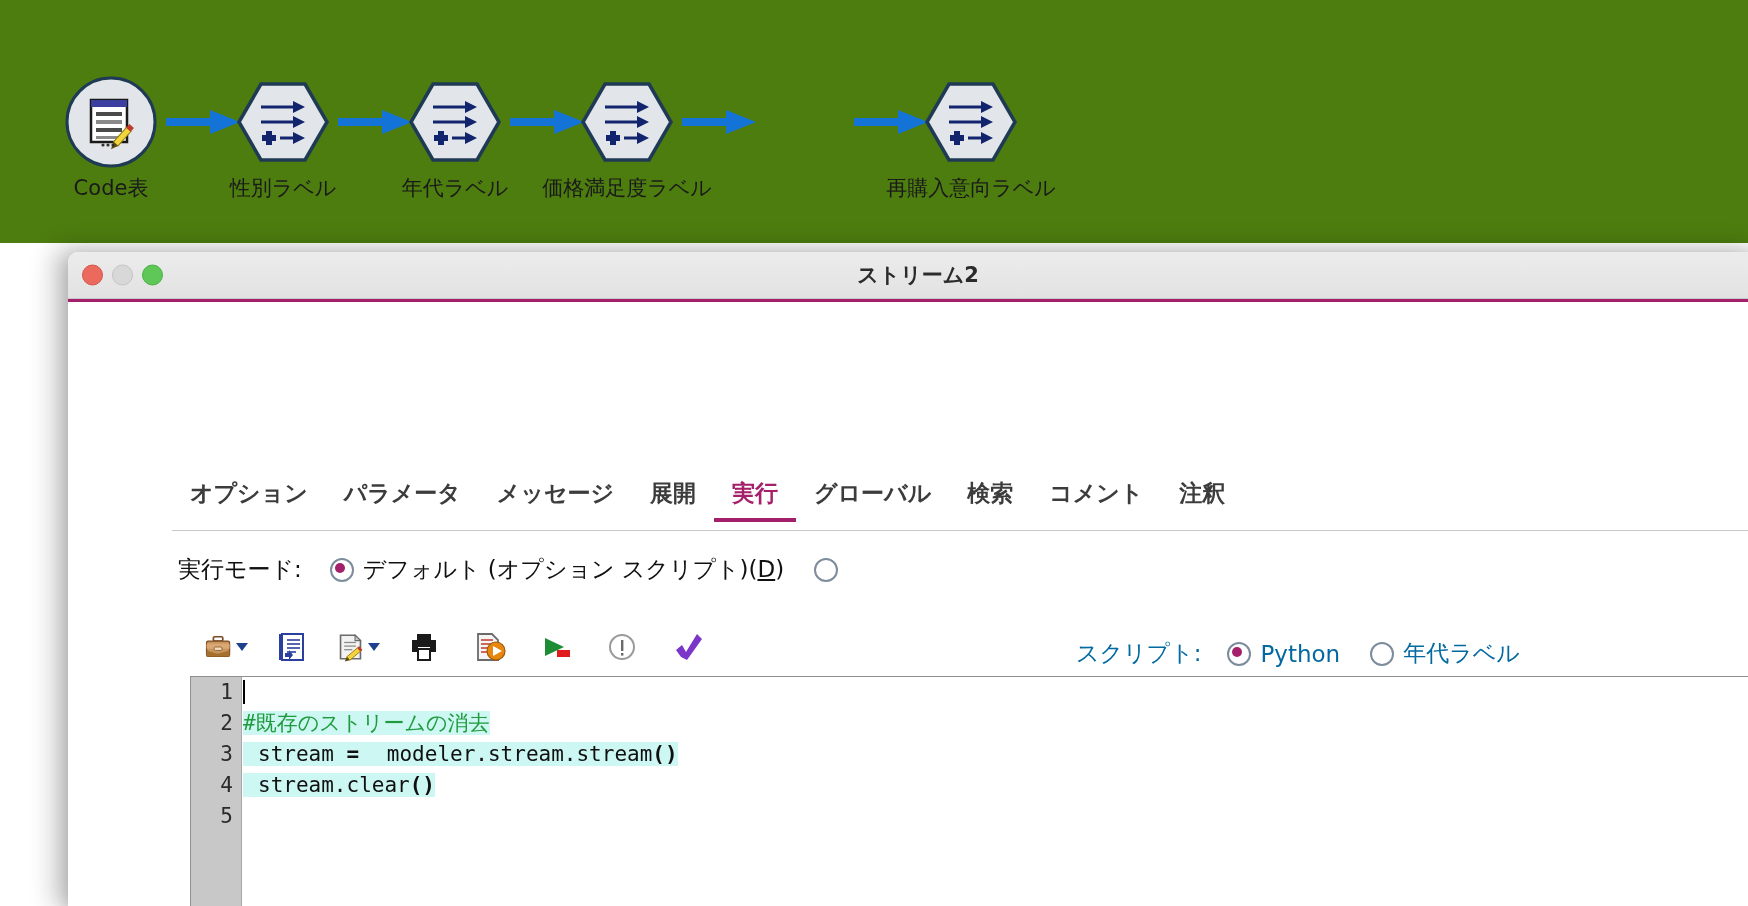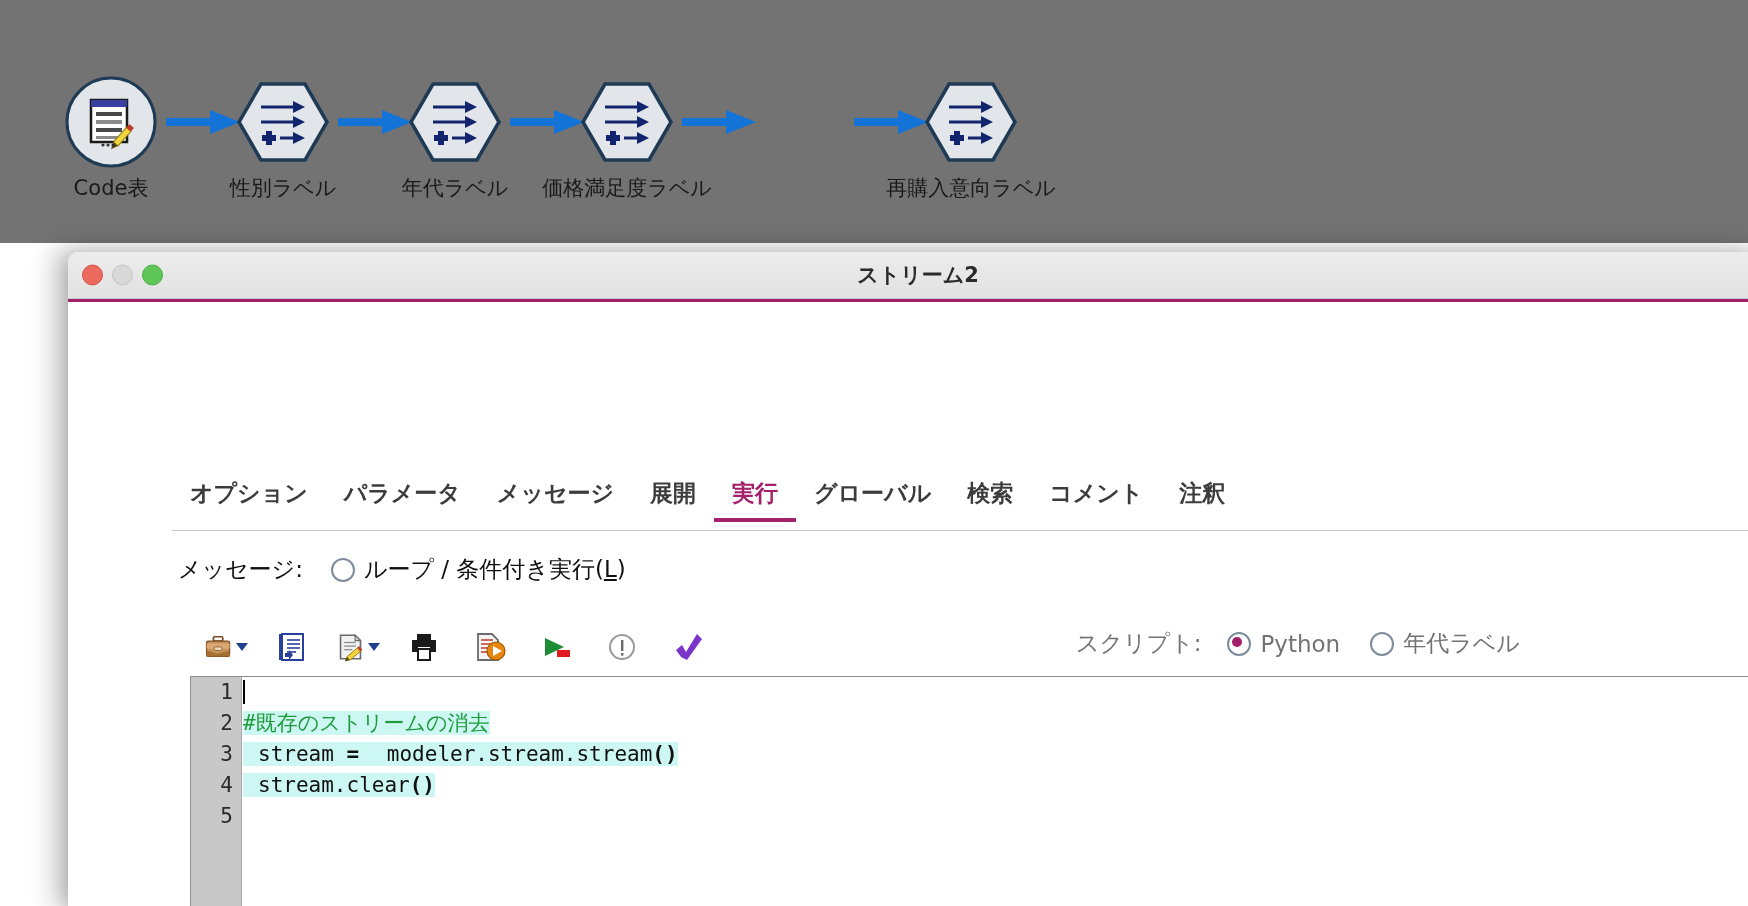--- a/index.html
+++ b/index.html
@@ -7,21 +7,21 @@
     width: 1748px; height: 906px;
     background: #ffffff;
     font-family: "Liberation Sans", "DejaVu Sans", sans-serif;
     overflow: hidden;
   }
   #root { position: relative; width: 1748px; height: 906px; background:#fff; }
 
   
   .canvas {
     position: absolute; left: 0; top: 0; width: 1748px; height: 243px;
-    background: #737373;
+    background: #4d7c0f;
   }
   .node {
     position: absolute;
     width: 96px; height: 96px;
   }
   .node svg { display:block; }
   .node-label {
     position: absolute;
     top: 100px;
     left: 50%;
@@ -116,23 +116,23 @@
   }
   .tool-btn {
     display:flex; align-items:center; justify-content:center;
     width: 44px; height: 40px; cursor:pointer;
     margin-right: 22px;
   }
   .caret { width:0;height:0;border-left:6px solid transparent;border-right:6px solid transparent;border-top:8px solid #1f3f8f; margin-left:3px; }
 
   
   .script-row {
-    position:absolute; left: 1008px; top: 326px;
+    position:absolute; left: 1008px; top: 336px;
     display:flex; align-items:center;
-    font-size: 23px; color:#737373;
+    font-size: 23px; color:#0369a1;
     font-family: "DejaVu Sans", sans-serif;
   }
   .script-label { margin-right: 26px; }
 
   
   .editor {
     position:absolute; left: 122px; top: 374px;
     width: 1578px; height: 237px;
     border: 1px solid #8f8f8f;
     background:#fff;
@@ -311,26 +311,29 @@
         <div class="tab"><span>展開</span><span class="underline"></span></div>
         <div class="tab active"><span>実行</span><span class="underline"></span></div>
         <div class="tab"><span>グローバル</span><span class="underline"></span></div>
         <div class="tab"><span>検索</span><span class="underline"></span></div>
         <div class="tab"><span>コメント</span><span class="underline"></span></div>
         <div class="tab"><span>注釈</span><span class="underline"></span></div>
       </div>
       <div class="tabs-rule"></div>
 
       <div class="execmode-row">
-        <span class="execmode-label">メッセージ:</span>
-
+        <span class="execmode-label">実行モード:</span>
+
+        <label class="radio-opt">
+          <span class="radio checked"></span>
+          <span><span>デフォルト (オプション スクリプト)(</span><span class="u">D</span><span>)</span></span>
+        </label>
 
         <label class="radio-opt">
           <span class="radio"></span>
-          <span><span>ループ / 条件付き実行(</span><span class="u">L</span><span>)</span></span>
         </label>
       </div>
 
       <div class="icon-toolbar">
 
         <div class="tool-btn">
           <svg width="34" height="32" viewBox="0 0 34 32">
             <rect x="11" y="4" width="11" height="5" rx="1.5" fill="none" stroke="#7a4a22" stroke-width="2"></rect>
             <rect x="3" y="9" width="27" height="18" rx="2" fill="#c8945e" stroke="#7a4a22" stroke-width="1.5"></rect>
             <path d="M3 12 L30 12 L30 18 L3 18 Z" fill="#dba873"></path>

